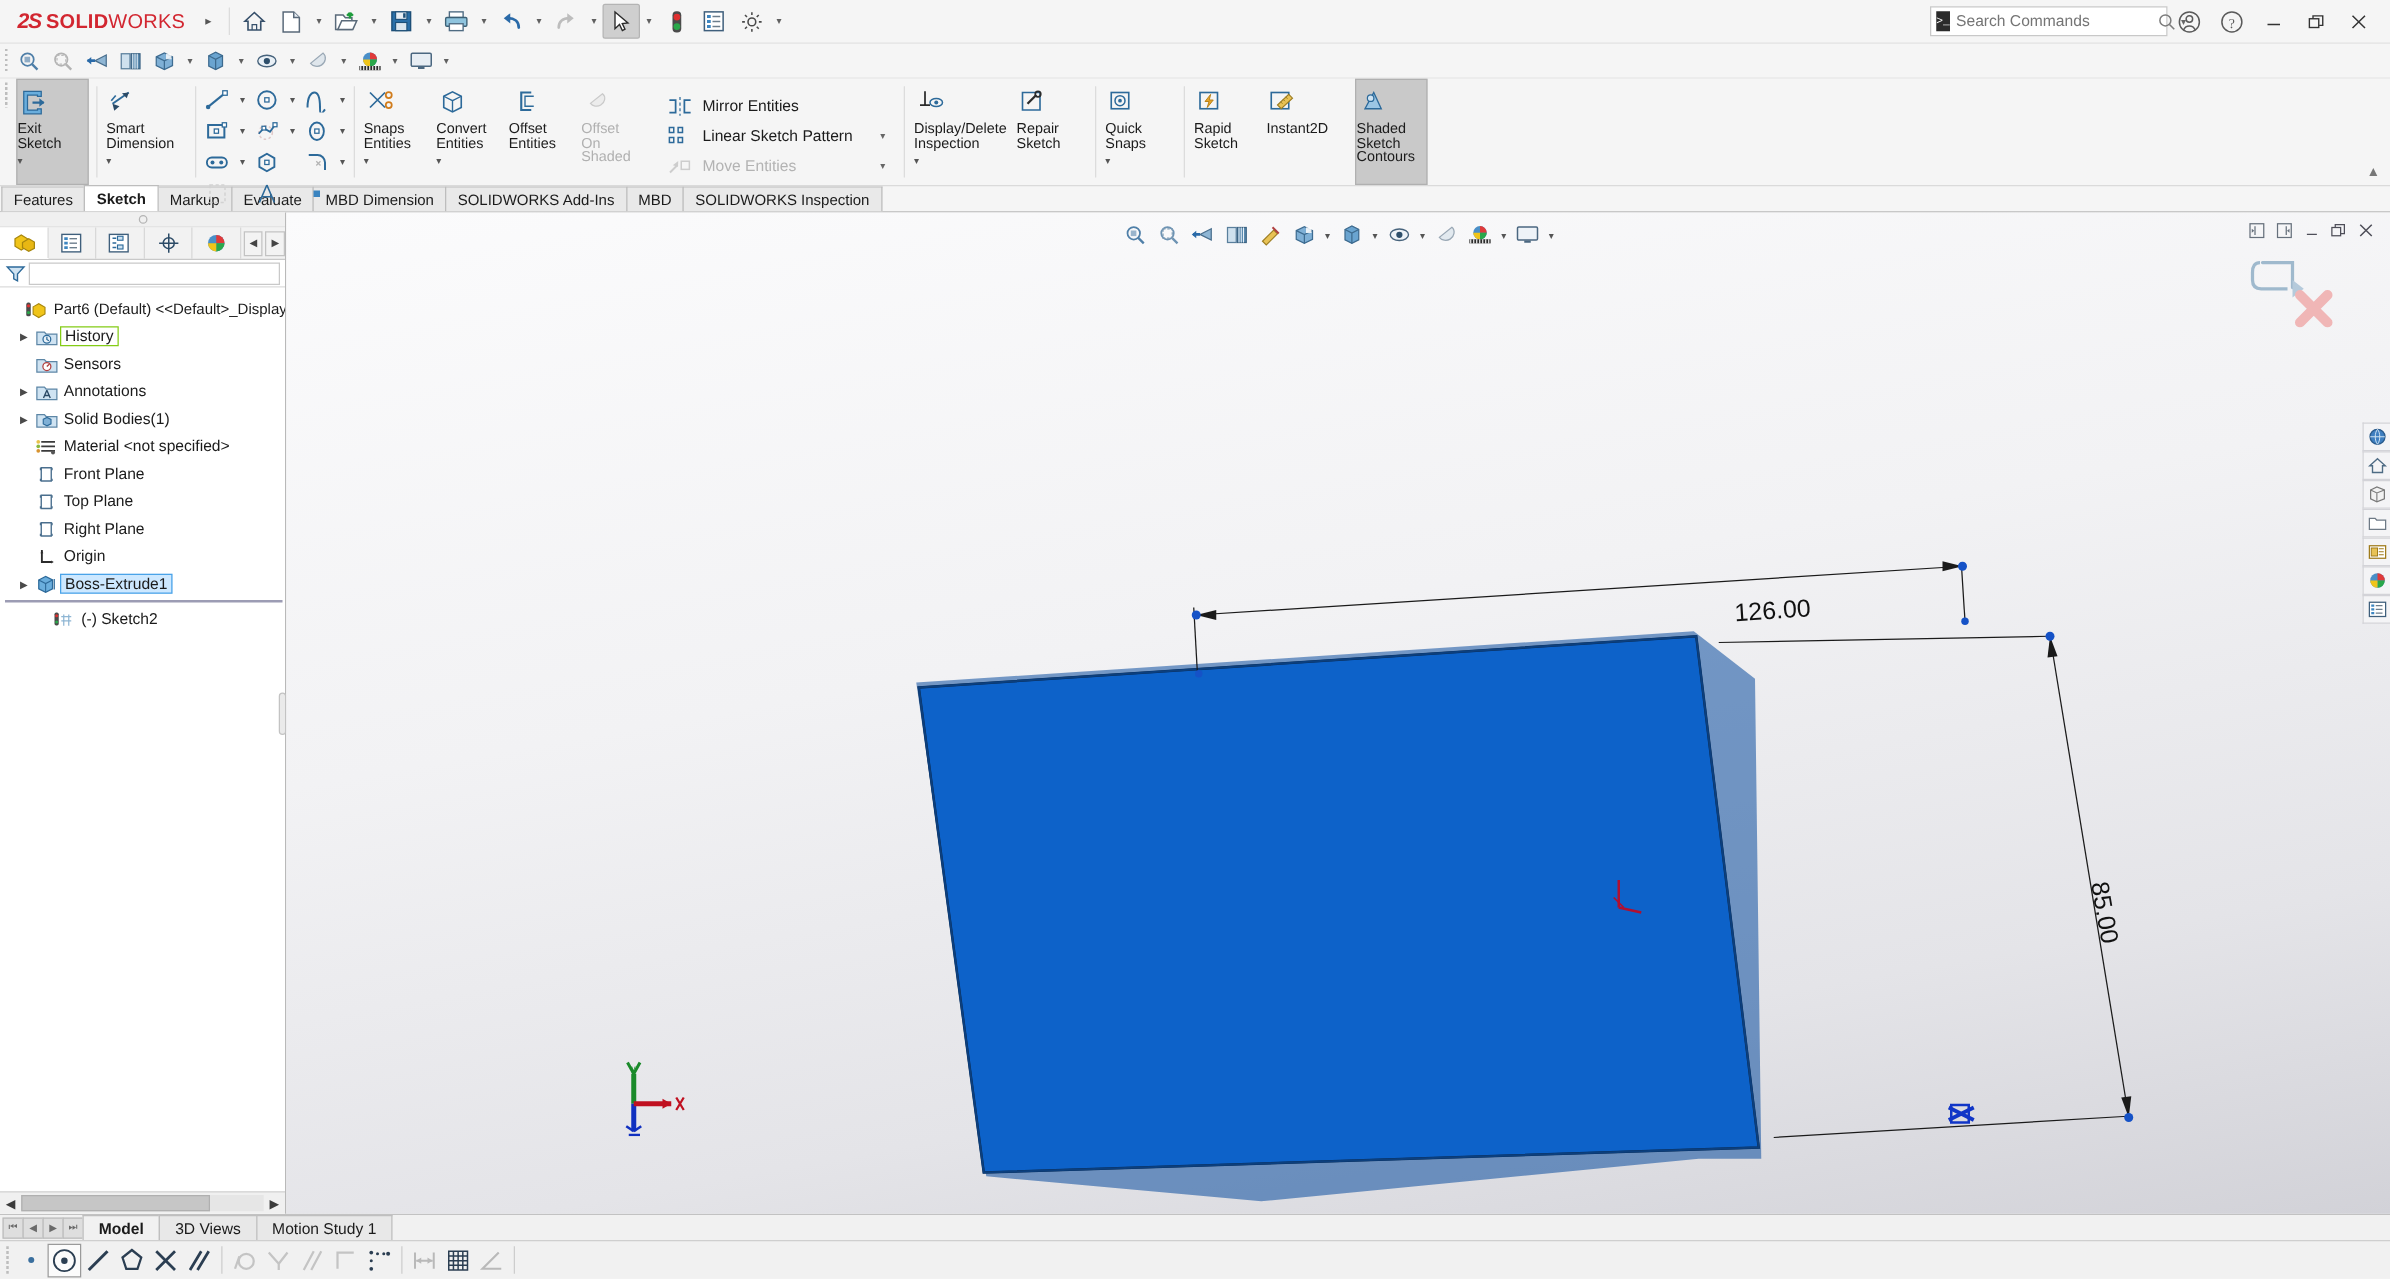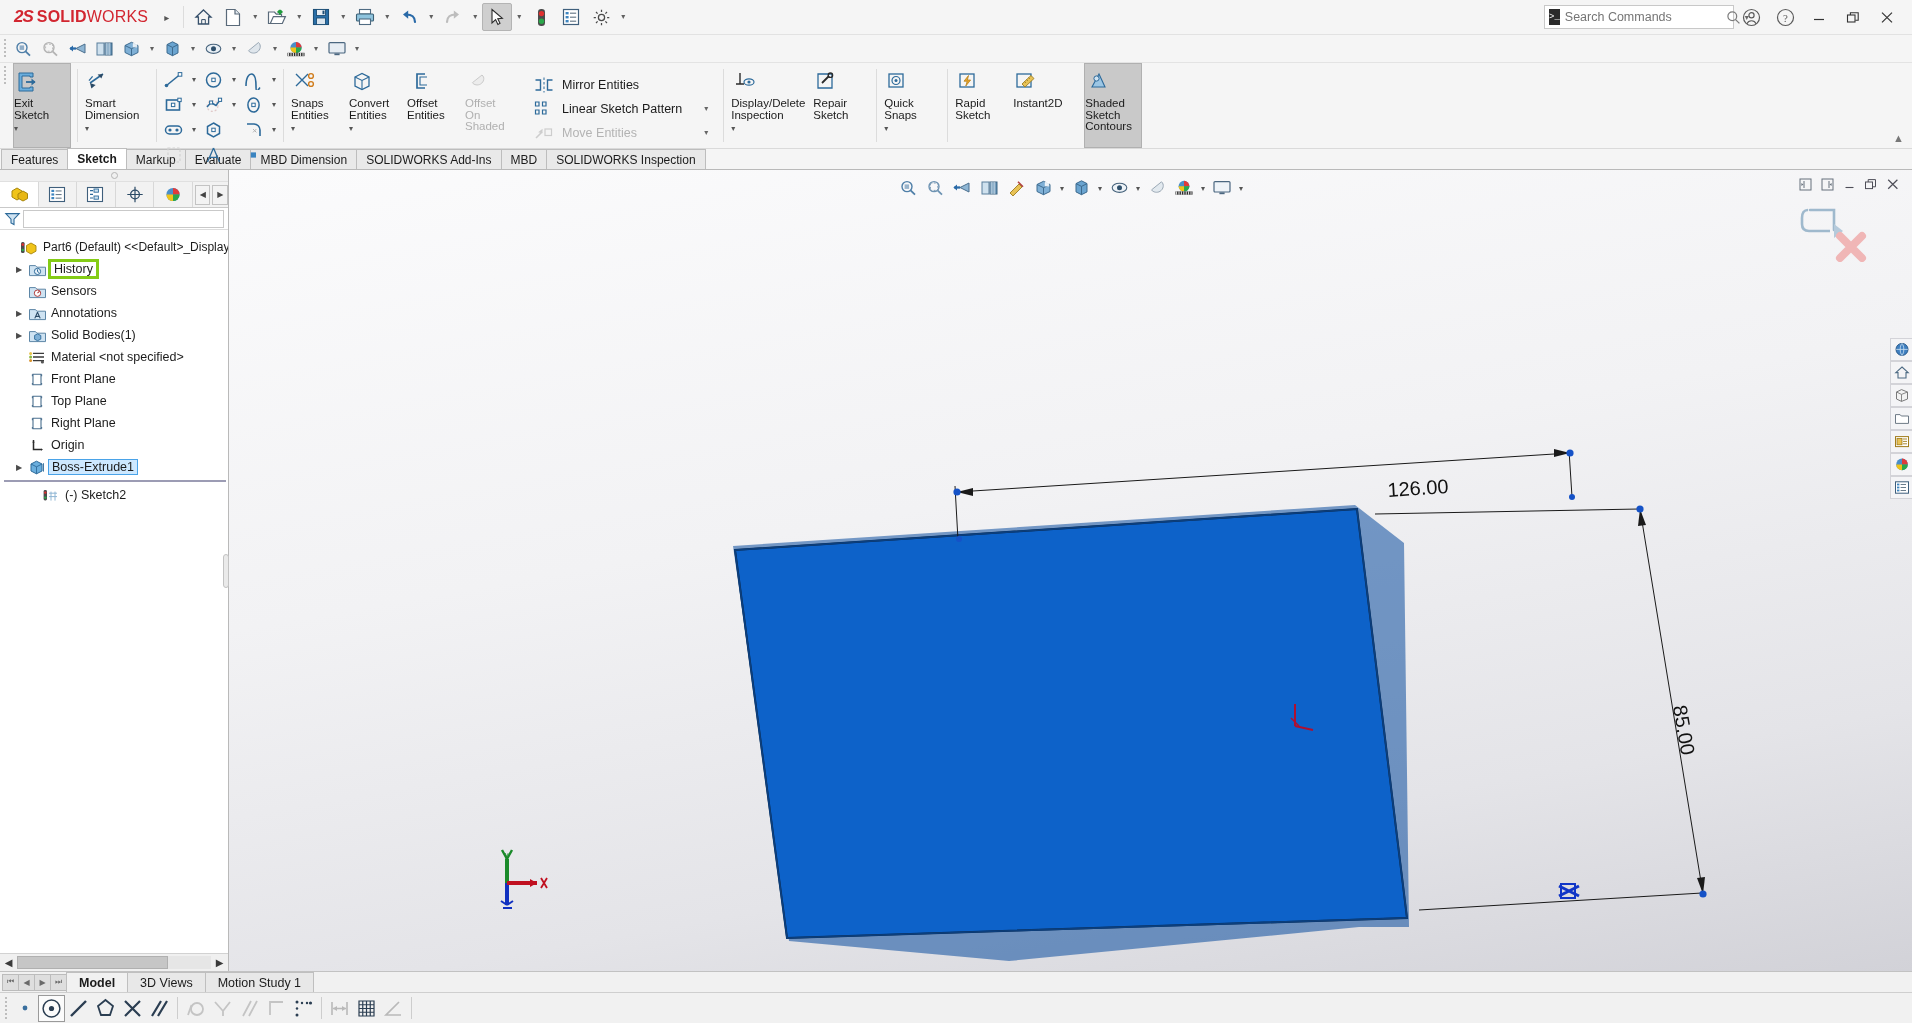--- a/index.html
+++ b/index.html
@@ -113,21 +113,21 @@
             border: 1px solid #c3c3c3; background: #f3f3f3; font-size: 8px; margin-left: 2px; color:#444; }
   .filterrow { height: 22px; display: flex; align-items: center; border-bottom: 1px solid #dcdcdc;
                padding: 0 4px; }
   .filterrow .fbox { flex: 1; height: 18px; border: 1px solid #c9c9c9; background: #fff; margin-left: 2px; }
   .tree { padding: 6px 0 0 4px; font-size: 12.5px; overflow: hidden; flex: 1; }
   .tnode { display: flex; align-items: center; height: 22px; white-space: nowrap; }
   .tnode .exp { width: 14px; text-align: center; color: #4a4a4a; font-size: 8px; flex: none; }
   .tnode .ico { width: 22px; display: flex; align-items: center; justify-content: center; flex: none; }
   .tnode .txt { padding: 1px 3px; }
   .tnode.sel .txt { background: #cde8ff; border: 1px solid #4aa3e8; padding: 0 3px; }
-  .tnode.boxed .txt { border: 3px solid #84cc16; padding: 0 3px; }
+  .tnode.boxed .txt { border: 1px solid #84cc16; padding: 0 3px; }
   .tree-sep { height: 2px; background: #9c9cb4; margin: 2px 2px 2px 0; }
   .lp-grip { position: absolute; right: -1px; top: 50%; width: 6px; height: 34px; margin-top: -17px;
              background: #eaeaea; border: 1px solid #c3c3c3; border-radius: 3px; }
   .hscroll { height: 18px; display: flex; align-items: center; background: #f0f0f0;
              border-top: 1px solid #d2d2d2; }
   .hscroll .ar { width: 17px; text-align: center; font-size: 10px; color: #3b3b3b; }
   .hscroll .track { flex: 1; height: 13px; background: #e6e6e6; position: relative; }
   .hscroll .thumb { position: absolute; left: 0; top: 0; bottom: 0; width: 78%; background: #c6c6c6;
                     border: 1px solid #b0b0b0; }
 

